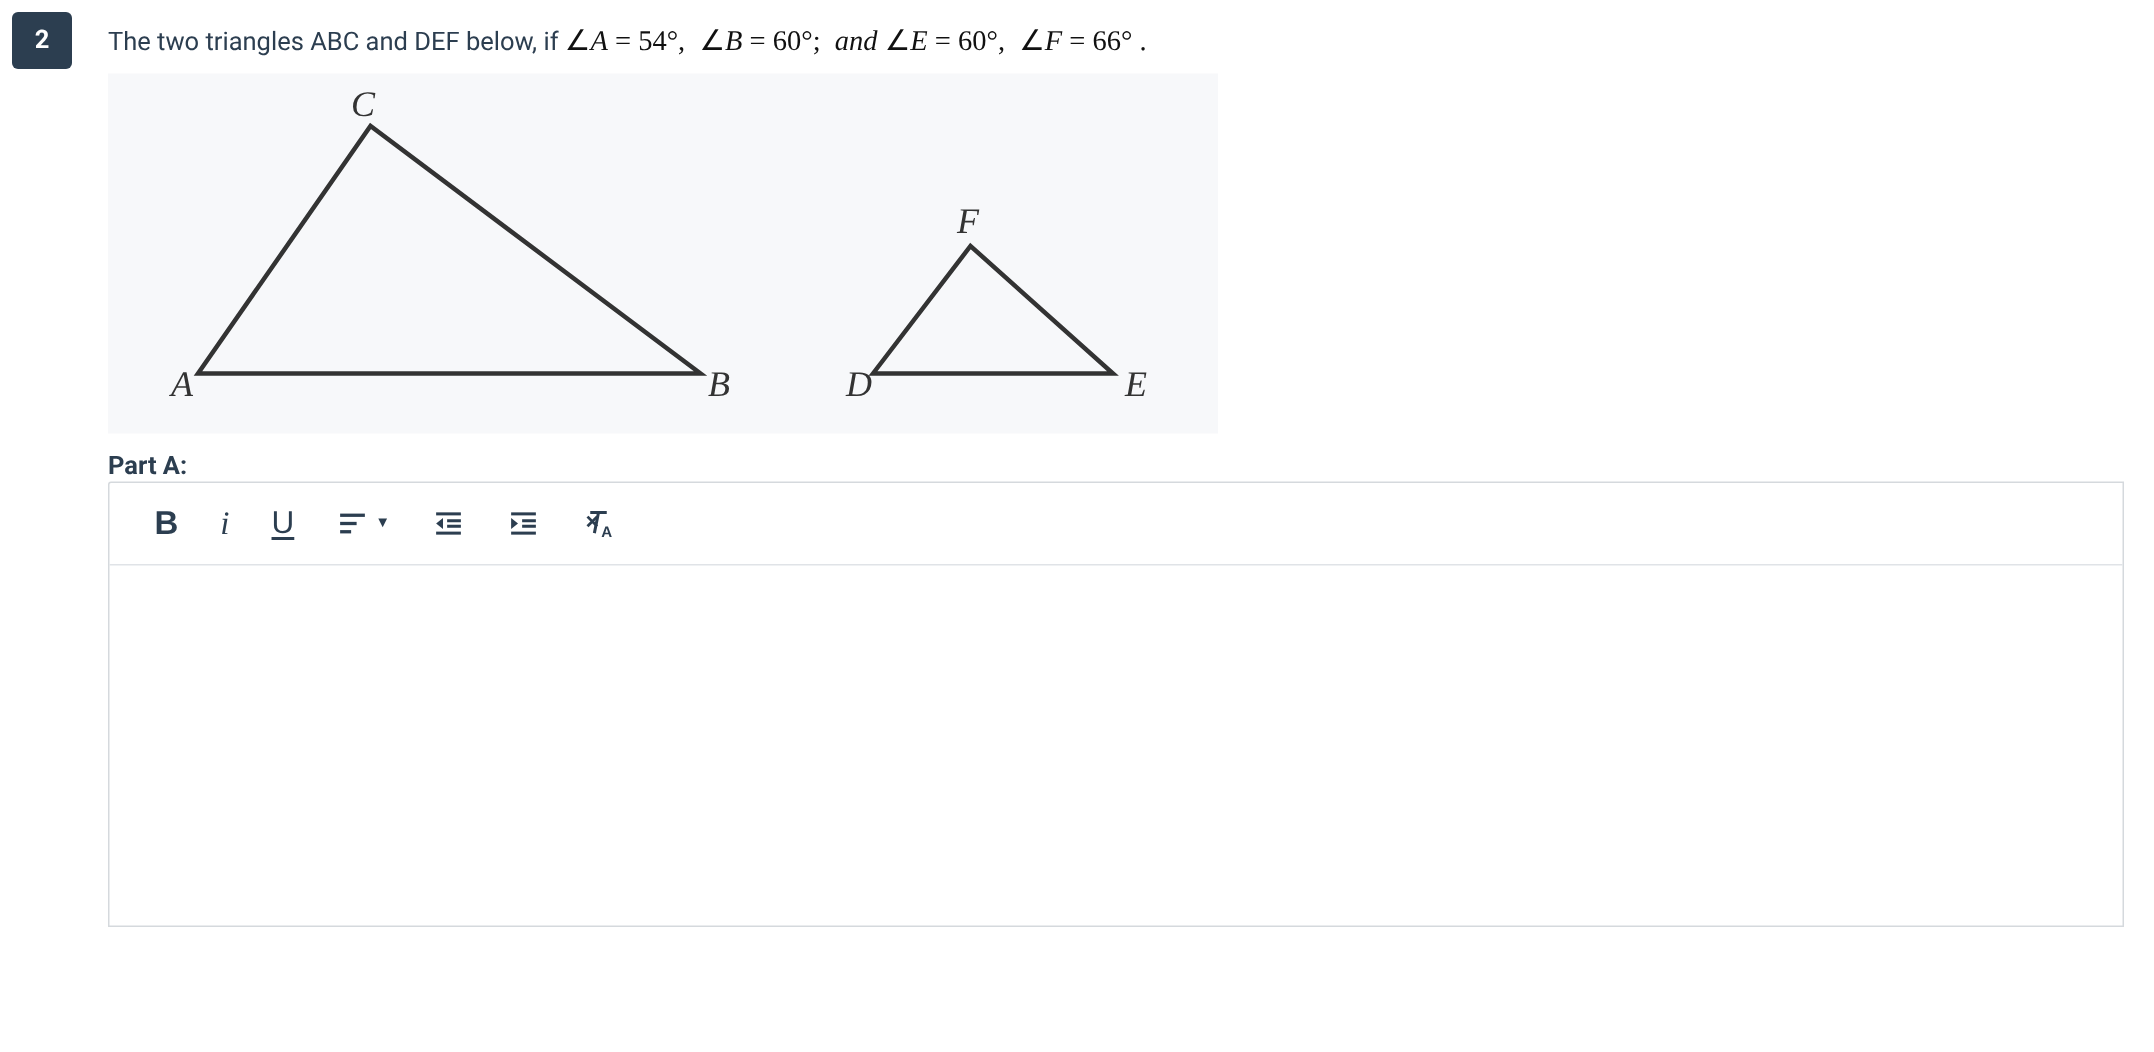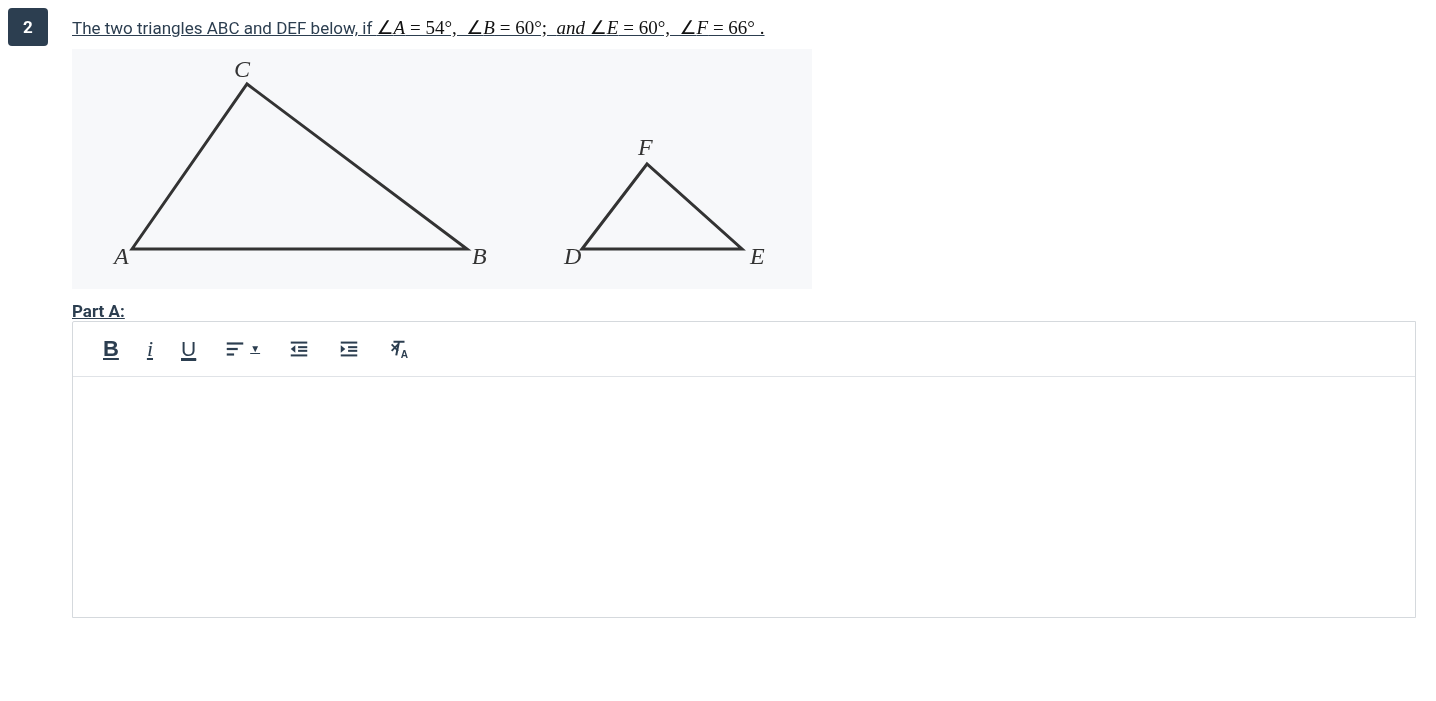--- a/index.html
+++ b/index.html
@@ -24,21 +24,20 @@
     height: 38px;
     border-radius: 4px;
     display: flex;
     align-items: center;
     justify-content: center;
     flex-shrink: 0;
   }
   .question-body {
     flex: 1;
     padding-right: 20px;
-    text-decoration: underline;
   }
   .question-text {
     font-size: 17px;
     color: #2c3e50;
     margin-top: 6px;
     margin-bottom: 6px;
     line-height: 1.5;
   }
   .math {
     font-family: "Times New Roman", Georgia, serif;

